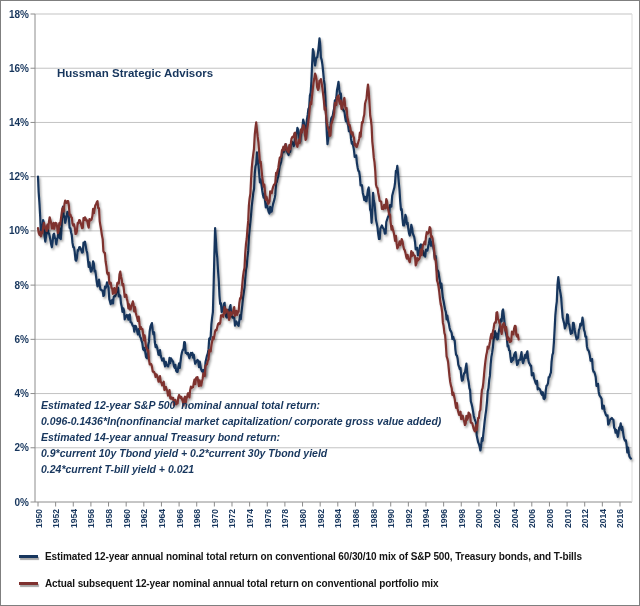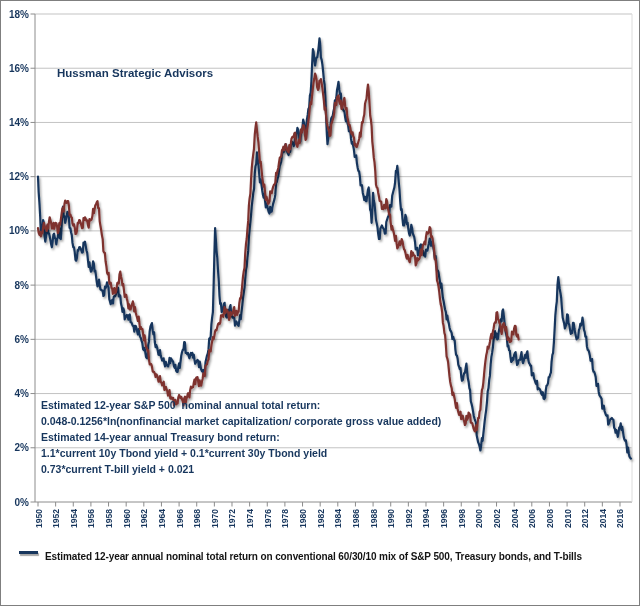--- a/index.html
+++ b/index.html
@@ -1,23 +1,23 @@
 <!DOCTYPE html>
 <html><head>
 <meta charset="utf-8">
 <style>
   html,body{margin:0;padding:0;background:#fff;font-family:"Liberation Sans",sans-serif;}
   #frame{position:relative;width:640px;height:606px;background:#ffffff;border:1px solid #7f7f7f;box-sizing:border-box;overflow:hidden;}
   #chart-svg{position:absolute;left:0;top:0;}
   .ylab{font:bold 10px "Liberation Sans",sans-serif;fill:#17365d;}
   .xlab{font:bold 8.5px "Liberation Sans",sans-serif;fill:#17365d;}
   #brand{position:absolute;left:56px;top:30px;font-size:11.5px;font-weight:bold;color:#17365d;margin-top:36px;}
-  #formulas{position:absolute;left:40px;top:396px;font-size:10.5px;font-weight:600;color:#17365d;line-height:16px;}
+  #formulas{position:absolute;left:40px;top:396px;font-size:10.5px;font-style:italic;font-weight:600;color:#17365d;line-height:16px;}
   #formulas div{white-space:pre;}
-  .legend-row{position:absolute;left:18px;display:flex;align-items:flex-start;gap:7px;}
+  .legend-row{position:absolute;left:18px;display:flex;align-items:center;gap:7px;}
   .legend-row .swatch{display:inline-block;width:19px;height:3px;box-shadow:1px 2px 1px rgba(0,0,0,0.35);}
   .legend-row .ltext{font-size:10px;font-weight:bold;color:#141414;letter-spacing:-0.1px;white-space:nowrap;}
   #legend-estimated{top:550px;}
   #legend-actual{top:577px;}
 </style>
 </head>
 <body>
 
 <div id="frame">
   <svg id="chart-svg" width="638" height="604" viewBox="1 1 638 604" xmlns="http://www.w3.org/2000/svg">
@@ -127,23 +127,27 @@
       <line x1="35" y1="502" x2="632" y2="502" stroke="#8c8c8c" stroke-width="1"></line>
       <line x1="632" y1="14" x2="632" y2="502" stroke="#dcdcdc" stroke-width="1"></line>
       <path d="M38.0 176.7L38.7 192.6L39.5 203.8L40.2 216.8L40.9 233.6L41.6 228.4L42.4 228.0L43.1 220.0L43.8 222.6L44.6 236.6L45.3 241.7L46.1 236.2L46.8 229.4L47.5 225.5L48.3 233.4L49.0 233.3L49.7 236.3L50.5 240.5L51.2 244.5L51.9 247.2L52.7 240.8L53.4 234.6L54.1 233.6L54.9 238.1L55.6 238.8L56.3 244.4L57.1 238.8L57.8 237.7L58.5 228.2L59.3 228.2L60.0 238.2L60.8 239.0L61.5 228.5L62.2 214.8L63.0 206.5L63.7 216.8L64.4 216.1L65.2 222.8L65.9 219.8L66.6 216.6L67.4 211.9L68.1 212.6L68.9 217.8L69.6 227.8L70.4 228.2L71.1 232.5L71.8 235.1L72.5 242.9L73.3 247.2L74.0 247.4L74.7 251.8L75.5 259.8L76.2 260.7L76.9 258.0L77.7 250.0L78.4 250.5L79.2 247.2L79.9 247.0L80.6 248.4L81.4 250.5L82.1 252.6L82.8 252.2L83.5 242.6L84.3 244.4L85.0 241.7L85.7 245.9L86.5 250.5L87.2 252.8L88.0 260.7L88.7 266.9L89.5 262.4L90.2 268.1L90.9 271.6L91.6 271.0L92.4 267.5L93.1 261.3L93.8 263.4L94.6 271.4L95.3 270.6L96.1 276.6L96.8 282.4L97.5 286.3L98.3 285.0L99.0 279.6L99.7 285.1L100.5 289.6L101.2 289.7L101.9 290.5L102.7 290.5L103.4 296.0L104.2 295.0L104.9 286.7L105.6 288.2L106.3 286.3L107.0 282.4L107.8 285.4L108.5 287.3L109.3 299.1L110.0 301.4L110.7 304.1L111.5 301.3L112.2 299.9L113.0 303.4L113.7 297.0L114.5 296.0L115.2 296.3L115.9 294.1L116.6 291.3L117.3 287.4L118.1 287.8L118.8 296.4L119.5 294.8L120.3 295.9L121.0 303.6L121.8 306.8L122.5 311.8L123.3 308.4L124.0 310.4L124.7 319.3L125.5 317.6L126.2 316.0L126.9 314.9L127.6 316.3L128.4 319.6L129.1 314.9L129.8 314.5L130.6 322.2L131.3 322.3L132.1 324.1L132.8 325.8L133.5 325.8L134.3 331.6L135.0 325.8L135.8 326.0L136.5 328.5L137.2 331.5L137.9 334.4L138.7 329.2L139.4 334.3L140.1 336.6L140.9 338.3L141.6 340.9L142.3 342.8L143.1 349.2L143.8 350.2L144.6 347.9L145.3 352.2L146.0 356.8L146.8 358.1L147.5 358.3L148.3 344.9L149.0 341.4L149.7 331.2L150.5 326.4L151.2 324.6L151.9 323.1L152.7 330.4L153.4 334.2L154.1 332.4L154.8 342.0L155.6 347.1L156.3 345.1L157.0 347.1L157.7 350.2L158.5 354.8L159.2 355.0L160.0 350.1L160.7 355.6L161.5 358.3L162.2 360.6L162.9 359.7L163.6 358.3L164.4 363.7L165.1 366.4L165.8 361.8L166.6 364.7L167.3 365.6L168.1 366.4L168.8 364.0L169.5 357.9L170.2 363.1L171.0 358.3L171.7 359.7L172.5 360.7L173.2 362.0L174.0 366.4L174.7 367.9L175.4 364.9L176.1 370.7L176.9 371.9L177.6 371.9L178.3 366.9L179.1 363.3L179.8 367.9L180.6 361.0L181.3 355.5L182.0 352.3L182.8 349.7L183.5 349.6L184.2 342.0L184.9 342.5L185.7 352.8L186.4 352.9L187.2 354.1L187.9 352.9L188.7 355.9L189.4 358.3L190.1 355.7L190.9 353.0L191.6 354.9L192.3 352.9L193.0 357.7L193.8 354.7L194.5 359.9L195.2 363.7L196.0 362.2L196.7 361.0L197.5 359.8L198.2 361.0L199.0 367.1L199.7 361.5L200.4 365.4L201.1 369.2L201.9 371.1L202.6 371.8L203.3 370.0L204.0 374.6L204.8 374.0L205.5 362.3L206.3 358.8L207.0 355.6L207.8 353.5L208.5 349.4L209.2 338.7L210.0 339.3L210.7 336.2L211.4 324.3L212.1 317.9L212.9 312.2L213.6 286.8L214.3 258.4L215.1 228.2L215.8 238.4L216.5 250.6L217.3 258.0L218.0 270.0L218.7 279.9L219.5 296.0L220.2 304.0L220.9 303.1L221.7 312.2L222.4 310.1L223.1 309.2L223.9 304.1L224.6 302.8L225.4 313.1L226.1 316.6L226.9 317.6L227.6 313.6L228.3 309.9L229.1 313.6L229.8 306.8L230.5 305.1L231.2 313.5L232.0 316.5L232.7 317.6L233.5 317.3L234.2 317.0L235.0 325.7L235.7 323.1L236.4 321.4L237.2 323.6L237.9 325.0L238.6 325.8L239.3 320.7L240.1 315.2L240.8 319.2L241.5 312.2L242.3 305.3L243.0 298.0L243.8 292.5L244.5 287.8L245.2 279.5L246.0 269.7L246.7 266.6L247.4 258.0L248.2 250.9L248.9 237.3L249.6 229.9L250.3 222.8L251.1 214.6L251.8 205.9L252.6 199.2L253.3 192.9L254.1 188.8L254.8 173.4L255.5 166.3L256.2 164.0L257.0 152.3L257.7 158.8L258.4 164.3L259.2 174.0L259.9 182.5L260.7 179.3L261.4 184.2L262.2 190.2L262.9 194.5L263.6 197.6L264.3 194.0L265.1 201.1L265.8 207.3L266.5 203.5L267.2 205.7L268.0 209.2L268.7 211.9L269.5 213.5L270.2 206.9L271.0 211.9L271.7 211.5L272.4 207.2L273.2 203.6L273.9 201.1L274.6 198.6L275.3 194.9L276.1 183.0L276.8 182.1L277.5 178.9L278.3 176.2L279.0 170.7L279.8 165.8L280.5 164.0L281.2 162.0L282.0 154.3L282.7 152.3L283.4 148.7L284.2 151.6L284.9 147.2L285.6 144.1L286.4 148.0L287.1 151.4L287.9 153.5L288.6 155.0L289.3 147.8L290.1 151.9L290.8 146.5L291.5 141.4L292.2 141.9L293.0 143.3L293.7 146.1L294.4 144.1L295.2 135.9L295.9 139.2L296.7 133.6L297.4 127.9L298.2 129.6L298.9 133.1L299.6 142.5L300.3 141.4L301.1 132.0L301.8 132.6L302.5 126.4L303.2 119.7L304.0 122.8L304.7 128.7L305.4 136.0L306.2 128.9L306.9 119.8L307.7 115.0L308.4 108.9L309.2 107.4L309.9 95.5L310.7 92.6L311.4 81.3L312.1 64.5L312.9 49.2L313.6 51.9L314.3 59.6L315.1 65.5L315.8 60.8L316.5 57.6L317.3 57.4L318.0 52.3L318.7 46.8L319.5 38.4L320.2 44.6L320.9 57.2L321.7 60.1L322.4 64.7L323.1 71.2L323.9 79.9L324.6 84.5L325.3 95.1L326.0 113.4L326.8 132.9L327.5 144.1L328.2 138.7L329.0 131.6L329.7 131.4L330.5 125.2L331.2 118.5L331.9 117.1L332.7 116.0L333.4 111.6L334.1 108.9L334.9 100.4L335.6 103.1L336.3 98.0L337.0 90.0L337.8 86.1L338.5 81.8L339.3 89.9L340.0 94.4L340.8 93.3L341.5 103.5L342.2 108.4L343.0 109.2L343.7 110.7L344.4 111.4L345.1 117.0L345.9 121.2L346.6 117.3L347.4 122.7L348.1 125.2L348.9 131.3L349.6 131.6L350.3 130.8L351.0 138.7L351.8 143.6L352.5 142.0L353.2 145.9L353.9 149.6L354.7 156.8L355.4 156.3L356.2 155.4L356.9 163.1L357.7 167.9L358.4 170.9L359.1 171.4L359.9 176.7L360.6 185.3L361.3 185.0L362.0 185.3L362.8 192.9L363.5 195.8L364.3 200.0L365.0 196.9L365.8 201.1L366.5 201.2L367.2 195.2L367.9 189.8L368.7 187.5L369.4 196.1L370.1 209.5L370.9 211.7L371.6 222.8L372.3 210.4L373.1 192.9L373.8 200.5L374.5 203.5L375.3 212.4L376.0 220.0L376.7 223.3L377.5 227.3L378.2 233.8L379.0 239.0L379.7 239.0L380.4 228.5L381.2 227.2L381.9 225.5L382.6 227.3L383.4 228.5L384.1 229.6L384.8 233.6L385.6 233.5L386.3 222.0L387.1 219.7L387.8 217.3L388.5 216.0L389.3 213.0L390.0 205.0L390.7 206.5L391.4 206.6L392.2 195.8L392.9 192.9L393.6 190.2L394.4 187.4L395.1 182.3L395.9 170.8L396.6 171.1L397.3 165.8L398.1 174.1L398.8 182.5L399.5 189.9L400.2 201.1L401.0 209.8L401.7 209.1L402.5 218.9L403.2 225.5L404.0 225.5L404.7 221.5L405.4 214.9L406.2 217.3L406.9 224.1L407.6 222.7L408.3 228.8L409.1 233.6L409.8 235.5L410.6 231.4L411.3 224.8L412.1 228.2L412.8 233.4L413.5 235.3L414.2 236.9L415.0 241.7L415.7 249.3L416.4 249.3L417.2 247.8L417.9 255.3L418.6 253.6L419.4 252.3L420.1 245.6L420.9 244.4L421.6 250.8L422.3 251.1L423.1 250.8L423.8 255.3L424.5 253.6L425.2 256.6L426.0 249.5L426.7 249.9L427.4 250.7L428.2 246.7L428.9 243.5L429.7 238.7L430.4 239.0L431.1 245.9L431.9 242.0L432.6 242.0L433.3 247.2L434.1 252.3L434.8 258.0L435.6 256.1L436.3 263.4L437.0 270.8L437.8 270.3L438.5 272.4L439.2 277.0L439.9 281.1L440.7 287.7L441.4 283.7L442.1 290.5L442.9 298.1L443.6 300.9L444.4 305.7L445.1 309.5L445.9 312.1L446.6 319.5L447.3 315.5L448.0 320.4L448.8 323.4L449.5 327.4L450.2 330.3L450.9 331.2L451.7 333.2L452.4 339.0L453.2 336.9L453.9 339.3L454.7 340.6L455.4 349.6L456.1 354.8L456.9 355.6L457.6 358.4L458.3 364.6L459.0 366.5L459.8 369.2L460.5 367.9L461.3 376.7L462.0 380.7L462.8 380.0L463.5 375.7L464.2 373.0L464.9 372.9L465.7 367.7L466.4 363.7L467.1 371.6L467.9 378.6L468.6 381.7L469.4 388.1L470.1 390.0L470.8 401.3L471.6 404.0L472.3 407.1L473.0 411.1L473.7 415.4L474.5 418.5L475.2 420.7L475.9 422.4L476.7 435.2L477.4 438.7L478.2 442.4L478.9 444.0L479.7 446.9L480.4 450.5L481.1 445.8L481.9 438.1L482.6 440.9L483.3 434.2L484.0 427.7L484.8 420.2L485.5 414.6L486.2 409.8L487.0 401.7L487.7 391.4L488.5 388.1L489.2 380.0L489.9 375.9L490.7 363.8L491.4 356.9L492.1 352.9L492.9 347.5L493.6 339.9L494.3 336.0L495.0 331.2L495.8 337.5L496.5 333.6L497.2 339.3L498.0 338.6L498.7 332.0L499.5 327.6L500.2 323.1L501.0 319.0L501.7 321.1L502.4 310.9L503.1 309.5L503.9 316.6L504.6 323.0L505.3 329.5L506.1 333.9L506.8 337.3L507.6 346.3L508.3 345.5L509.1 350.2L509.8 350.7L510.5 357.1L511.2 361.9L512.0 361.0L512.7 357.9L513.4 359.8L514.1 355.2L514.9 352.9L515.6 352.1L516.4 359.8L517.1 365.0L517.9 363.7L518.6 360.4L519.3 359.6L520.1 359.8L520.8 355.6L521.5 352.2L522.2 359.6L523.0 363.1L523.7 361.0L524.4 357.9L525.2 354.9L525.9 358.0L526.7 352.9L527.4 351.3L528.1 358.5L528.9 362.8L529.6 363.7L530.3 365.7L531.1 365.6L531.8 375.3L532.5 374.6L533.3 373.2L534.0 378.1L534.8 380.4L535.5 382.7L536.2 384.0L537.0 380.8L537.7 389.3L538.4 388.1L539.1 388.4L539.9 389.5L540.6 390.9L541.3 393.6L542.1 394.9L542.8 392.2L543.6 398.6L544.3 399.0L545.1 397.7L545.8 390.2L546.5 385.7L547.2 385.4L548.0 383.2L548.7 377.2L549.4 377.2L550.1 374.6L550.9 372.6L551.6 361.6L552.4 354.8L553.1 352.9L553.9 342.4L554.6 329.8L555.3 316.0L556.1 306.8L556.8 301.6L557.5 285.2L558.3 277.0L559.0 283.8L559.7 288.9L560.5 293.2L561.2 297.9L561.9 308.1L562.7 317.6L563.4 320.4L564.1 323.1L564.9 328.5L565.6 326.3L566.3 325.0L567.1 314.4L567.8 314.9L568.5 323.2L569.3 324.8L570.0 329.3L570.8 333.9L571.5 331.9L572.2 332.8L573.0 322.8L573.7 323.1L574.4 328.3L575.1 332.6L575.9 336.2L576.6 339.3L577.4 337.4L578.1 337.8L578.9 330.0L579.6 328.5L580.3 323.8L581.1 325.5L581.8 322.9L582.5 317.6L583.2 322.5L584.0 329.9L584.7 331.9L585.4 336.6L586.2 336.7L586.9 346.2L587.7 349.8L588.4 350.2L589.1 352.1L589.9 355.8L590.6 360.8L591.3 361.0L592.1 359.1L592.8 369.0L593.5 371.7L594.2 371.9L595.0 374.2L595.7 377.1L596.5 385.9L597.2 385.4L598.0 383.8L598.7 391.9L599.4 395.1L600.1 396.3L600.9 397.4L601.6 398.8L602.3 408.7L603.1 407.1L603.8 405.7L604.6 411.0L605.3 413.3L606.1 415.2L606.8 415.9L607.5 415.3L608.2 424.7L609.0 423.4L609.7 420.8L610.4 419.2L611.1 418.8L611.9 418.0L612.6 419.2L613.4 419.8L614.1 427.6L614.9 428.8L615.6 432.7L616.3 430.0L617.1 432.9L617.8 436.9L618.5 432.8L619.2 427.6L620.0 426.9L620.7 423.4L621.4 429.9L622.2 426.8L622.9 431.1L623.7 436.9L624.4 439.5L625.1 440.7L625.9 440.4L626.6 445.1L627.3 452.3L628.1 447.6L628.8 453.2L629.5 456.7L630.3 458.0L631.0 458.6" fill="none" stroke="#17365d" stroke-width="2.2" stroke-linejoin="round" stroke-linecap="round" filter="url(#lineShadow)"></path>
       <path d="M38.0 228.2L38.7 232.9L39.5 234.8L40.2 231.9L40.9 236.3L41.7 232.0L42.4 233.2L43.2 226.9L43.9 222.8L44.6 225.9L45.4 228.4L46.1 229.6L46.8 230.9L47.5 224.7L48.3 228.4L49.0 221.4L49.7 217.3L50.5 220.4L51.2 223.3L52.0 228.7L52.7 228.2L53.5 222.9L54.2 228.9L54.9 225.3L55.6 222.8L56.4 223.4L57.1 226.4L57.8 233.1L58.5 230.9L59.3 223.2L60.0 224.9L60.8 219.8L61.5 214.6L62.3 209.0L63.0 207.3L63.7 211.3L64.5 203.8L65.2 200.5L65.9 202.7L66.6 202.8L67.4 201.1L68.1 201.0L68.9 205.6L69.6 214.9L70.4 214.6L71.1 216.9L71.8 217.5L72.5 223.3L73.3 225.5L74.0 224.3L74.7 227.4L75.5 234.0L76.2 233.6L76.9 230.9L77.7 222.9L78.4 223.4L79.2 220.0L79.9 220.5L80.6 222.6L81.4 225.5L82.1 228.2L82.8 227.8L83.5 218.2L84.3 220.0L85.0 217.3L85.7 218.8L86.5 220.7L87.2 220.3L88.0 225.5L88.7 227.6L89.5 219.0L90.2 220.6L90.9 220.0L91.6 219.5L92.4 216.1L93.1 208.9L93.9 213.2L94.6 209.2L95.3 205.3L96.1 204.1L96.8 202.1L97.5 201.1L98.2 208.1L99.0 208.4L99.7 221.1L100.4 225.5L101.2 230.2L101.9 235.1L102.7 239.1L103.4 251.0L104.1 252.6L104.9 253.0L105.6 261.3L106.4 266.2L107.1 272.7L107.8 274.3L108.6 272.8L109.3 283.2L110.0 284.0L110.7 282.7L111.5 287.8L112.2 288.7L112.9 293.8L113.7 290.1L114.4 288.0L115.2 293.2L115.9 291.9L116.6 287.9L117.3 283.1L118.1 282.4L118.8 283.5L119.5 274.4L120.3 271.6L121.0 276.4L121.8 280.1L122.5 285.4L123.2 283.9L124.0 290.5L124.7 296.9L125.4 294.7L126.2 294.8L126.9 298.7L127.6 301.8L128.4 308.4L129.1 304.3L129.9 309.5L130.6 309.5L131.3 306.4L132.1 304.2L132.8 301.4L133.5 303.8L134.2 311.5L135.0 307.2L135.7 312.2L136.4 315.2L137.2 317.9L137.9 321.0L138.7 316.7L139.4 323.1L140.1 329.1L140.9 327.1L141.6 328.9L142.4 329.0L143.1 333.9L143.8 340.4L144.6 335.4L145.3 341.0L146.0 347.2L146.7 347.5L147.5 350.7L148.2 350.1L148.9 358.9L149.7 364.3L150.4 363.7L151.2 364.2L151.9 366.4L152.7 371.2L153.4 372.1L154.1 371.9L154.9 373.7L155.6 376.9L156.3 374.3L157.0 375.1L157.7 377.3L158.5 381.6L159.2 381.4L160.0 376.1L160.7 381.9L161.5 382.7L162.2 385.5L162.9 384.3L163.7 381.7L164.4 390.0L165.2 388.1L165.9 386.9L166.6 389.5L167.3 391.1L168.0 395.7L168.8 393.6L169.5 390.2L170.3 398.4L171.0 398.6L171.7 397.5L172.5 399.0L173.2 397.9L174.0 405.6L174.7 402.6L175.4 399.8L176.2 404.4L176.9 403.6L177.6 403.5L178.3 397.3L179.1 395.0L179.8 396.3L180.5 398.1L181.3 396.9L182.0 399.1L182.8 401.7L183.5 405.4L184.2 398.5L185.0 396.7L185.7 402.8L186.4 399.0L187.1 397.0L187.9 393.3L188.6 393.4L189.4 397.3L190.1 390.8L190.9 386.6L191.6 388.1L192.3 387.1L193.1 387.1L193.8 382.7L194.5 379.6L195.3 384.2L196.0 378.2L196.7 377.3L197.5 377.2L198.2 381.6L198.9 386.2L199.7 380.3L200.4 385.4L201.2 385.6L201.9 381.8L202.6 379.0L203.3 373.4L204.0 374.6L204.8 376.0L205.5 366.0L206.3 365.0L207.0 364.3L207.7 361.0L208.5 359.5L209.2 349.8L210.0 351.5L210.7 351.4L211.5 344.8L212.2 341.1L212.9 337.1L213.6 339.3L214.3 336.3L215.1 331.2L215.8 329.8L216.5 330.3L217.3 327.0L218.0 324.2L218.8 323.1L219.5 324.2L220.3 322.7L221.0 315.4L221.7 315.7L222.5 314.9L223.2 316.9L223.9 313.1L224.6 307.0L225.4 313.1L226.1 309.5L226.8 309.6L227.6 311.6L228.3 312.6L229.1 320.0L229.8 317.6L230.5 311.8L231.3 315.2L232.0 313.9L232.8 313.2L233.5 309.5L234.2 307.0L234.9 315.8L235.7 313.8L236.4 310.8L237.1 314.9L237.9 312.1L238.6 311.7L239.3 303.5L240.1 298.1L240.8 298.7L241.5 293.0L242.3 284.3L243.0 276.6L243.7 271.6L244.5 268.1L245.2 254.1L246.0 243.9L246.7 239.0L247.4 229.8L248.2 220.9L248.9 205.4L249.6 198.4L250.4 193.6L251.1 178.7L251.8 167.6L252.5 160.4L253.3 153.8L254.0 148.6L254.8 134.2L255.5 127.8L256.2 122.4L257.0 130.3L257.7 136.9L258.4 142.2L259.2 152.3L259.9 162.8L260.7 161.7L261.4 168.6L262.2 176.7L262.9 182.3L263.6 186.7L264.3 184.6L265.1 192.9L265.8 199.8L266.5 196.7L267.2 199.6L268.0 203.8L268.7 203.1L269.5 201.3L270.2 191.3L271.0 192.9L271.7 193.2L272.4 189.6L273.2 186.6L273.9 184.8L274.6 184.4L275.3 182.7L276.1 172.8L276.8 174.0L277.5 170.8L278.3 168.0L279.0 162.6L279.8 157.7L280.5 157.2L281.2 156.5L282.0 150.2L282.7 149.6L283.4 146.7L284.2 150.2L284.9 146.5L285.6 144.1L286.4 147.4L287.1 150.0L287.9 151.4L288.6 152.3L289.3 145.1L290.1 149.2L290.8 143.8L291.5 138.7L292.2 137.2L293.0 136.5L293.7 137.3L294.4 133.3L295.2 132.6L295.9 143.3L296.7 145.1L297.4 146.8L298.2 142.4L298.9 139.9L299.6 143.2L300.3 136.0L301.1 129.3L301.8 132.6L302.5 129.1L303.2 125.2L304.0 126.1L304.7 129.6L305.5 139.9L306.2 138.7L307.0 130.4L307.7 125.9L308.4 120.9L309.2 114.3L309.9 106.7L310.6 102.1L311.3 104.1L312.1 95.3L312.8 89.0L313.6 82.2L314.3 78.8L315.1 73.6L315.8 75.6L316.5 79.2L317.2 87.4L318.0 89.9L318.7 88.5L319.4 80.9L320.2 81.4L320.9 79.1L321.6 82.8L322.4 88.2L323.1 94.2L323.9 100.8L324.6 109.6L325.3 107.5L326.1 115.9L326.8 122.4L327.5 125.8L328.2 128.6L329.0 130.0L329.7 136.0L330.4 135.6L331.2 124.3L331.9 122.5L332.7 119.7L333.4 117.5L334.2 112.7L334.9 102.9L335.6 103.5L336.3 105.1L337.1 97.1L337.8 96.3L338.5 95.3L339.3 101.5L340.0 103.9L340.8 100.8L341.5 108.9L342.2 108.3L343.0 104.0L343.7 99.9L344.4 98.0L345.2 106.2L345.9 109.6L346.6 108.1L347.3 117.0L348.1 120.7L348.8 124.8L349.6 124.8L350.3 127.9L351.1 132.6L351.8 134.1L352.5 132.3L353.2 136.0L354.0 137.7L354.7 145.3L355.4 143.8L356.2 146.8L356.9 146.9L357.7 144.3L358.4 141.8L359.2 138.7L359.9 132.6L360.6 136.7L361.3 129.3L362.0 122.2L362.8 122.4L363.5 117.8L364.3 114.6L365.0 104.1L365.8 100.8L366.5 98.8L367.2 90.9L368.0 84.5L368.7 91.3L369.4 101.5L370.2 115.5L370.9 119.7L371.6 126.0L372.3 141.3L373.1 149.1L373.8 157.7L374.5 162.1L375.3 171.4L376.0 184.8L376.8 187.5L377.5 188.1L378.2 192.7L379.0 196.8L379.7 201.0L380.4 201.1L381.2 201.6L381.9 209.0L382.7 207.3L383.4 209.2L384.1 204.8L384.8 207.0L385.6 208.4L386.3 199.0L387.0 201.1L387.8 207.8L388.5 210.7L389.2 214.7L390.0 214.4L390.7 222.8L391.5 229.6L392.2 226.2L392.9 229.6L393.7 232.4L394.4 236.3L395.1 240.9L395.9 235.9L396.6 243.2L397.3 248.3L398.0 247.2L398.8 244.6L399.5 241.4L400.3 245.1L401.0 243.4L401.7 239.0L402.5 241.3L403.2 245.5L404.0 249.2L404.7 250.0L405.4 252.6L406.2 256.6L406.9 258.6L407.6 254.9L408.3 258.3L409.1 260.7L409.8 262.2L410.5 257.7L411.3 251.1L412.0 256.1L412.8 252.6L413.5 254.9L414.2 255.5L415.0 256.1L415.7 265.4L416.5 263.4L417.2 258.2L417.9 260.5L418.6 259.5L419.4 258.9L420.1 255.3L420.8 249.7L421.6 255.1L422.3 249.9L423.0 244.5L423.8 244.4L424.5 241.7L425.3 244.4L426.0 236.7L426.8 232.0L427.5 233.6L428.2 233.4L428.9 231.7L429.7 227.0L430.4 228.2L431.1 237.4L431.9 236.1L432.6 238.5L433.4 245.5L434.1 249.9L434.8 259.4L435.6 259.6L436.3 267.3L437.0 280.4L437.7 282.4L438.5 286.3L439.2 291.5L440.0 299.1L440.7 304.1L441.4 306.6L442.2 312.6L442.9 322.7L443.6 325.8L444.4 333.0L445.1 335.1L445.9 345.3L446.6 356.3L447.3 358.3L448.1 362.0L448.8 369.1L449.5 376.2L450.2 381.9L450.9 385.4L451.7 388.2L452.4 394.8L453.2 392.6L453.9 395.3L454.7 399.0L455.4 403.8L456.1 407.8L456.9 403.1L457.6 408.9L458.4 412.5L459.1 415.0L459.8 414.9L460.5 411.7L461.2 419.2L462.0 418.0L462.7 415.7L463.5 419.3L464.2 421.2L464.9 425.0L465.7 423.4L466.4 415.8L467.1 419.7L467.9 418.0L468.6 412.5L469.3 413.6L470.1 414.8L470.8 422.7L471.5 422.7L472.3 423.4L473.0 426.0L473.7 428.9L474.5 430.7L475.2 431.5L475.9 425.3L476.7 429.9L477.4 425.0L478.2 417.9L478.9 418.0L479.6 411.6L480.4 409.9L481.1 399.4L481.9 389.8L482.6 388.1L483.3 383.1L484.0 375.1L484.8 366.7L485.5 360.7L486.2 355.6L487.0 352.1L487.7 346.5L488.4 348.7L489.2 345.8L489.9 342.0L490.7 336.7L491.4 333.8L492.1 338.2L492.9 331.6L493.6 328.5L494.3 323.8L495.1 322.2L495.8 322.7L496.5 312.6L497.2 312.2L498.0 319.4L498.7 319.9L499.4 323.1L500.2 324.2L500.9 330.4L501.7 333.9L502.4 327.7L503.1 324.3L503.9 323.1L504.6 327.0L505.4 330.6L506.1 327.1L506.9 333.9L507.6 339.9L508.3 337.4L509.0 338.8L509.8 342.0L510.5 341.6L511.2 341.2L511.9 331.7L512.7 333.9L513.4 334.4L514.1 328.6L514.9 325.8L515.6 326.2L516.3 334.8L517.1 336.6L517.8 334.6L518.6 339.3" fill="none" stroke="#7e312f" stroke-width="2.2" stroke-linejoin="round" stroke-linecap="round" filter="url(#lineShadow)"></path>
     </svg>
 
   <div id="brand">Hussman Strategic Advisors</div>
 
   <div id="formulas">
       <div>Estimated 12-year S&amp;P 500  nominal annual total return:</div>
-      <div>0.048-0.1256*ln(nonfinancial market capitalization/ corporate gross value added)</div>
+      <div>0.096-0.1436*ln(nonfinancial market capitalization/ corporate gross value added)</div>
       <div>Estimated 14-year annual Treasury bond return:</div>
-      <div>1.1*current 10y Tbond yield + 0.1*current 30y Tbond yield</div>
-      <div>0.73*current T-bill yield + 0.021</div>
+      <div>0.9*current 10y Tbond yield + 0.2*current 30y Tbond yield</div>
+      <div>0.24*current T-bill yield + 0.021</div>
     </div>
 
   <div class="legend-row" id="legend-estimated">
     <span class="swatch" style="background: rgb(23, 54, 93);"></span>
     <span class="ltext">Estimated 12-year annual nominal total return on conventional 60/30/10 mix of S&amp;P 500, Treasury bonds, and T-bills</span>
   </div>
+  <div class="legend-row" id="legend-actual">
+    <span class="swatch" style="background: rgb(126, 49, 47);"></span>
+    <span class="ltext">Actual subsequent 12-year nominal annual total return on conventional portfolio mix</span>
+  </div>
 </div>
 
 </body></html>

